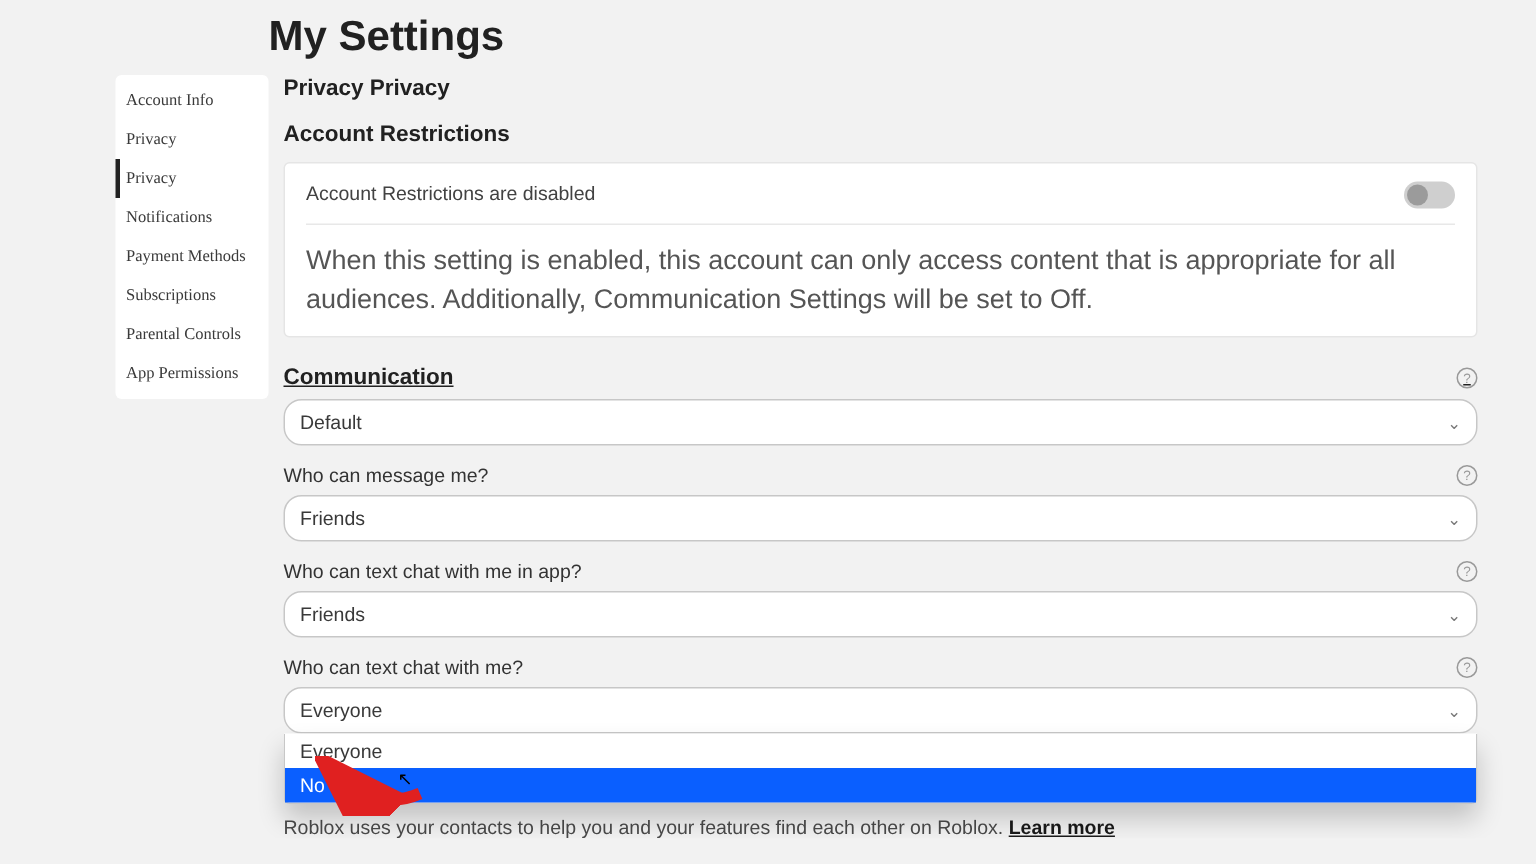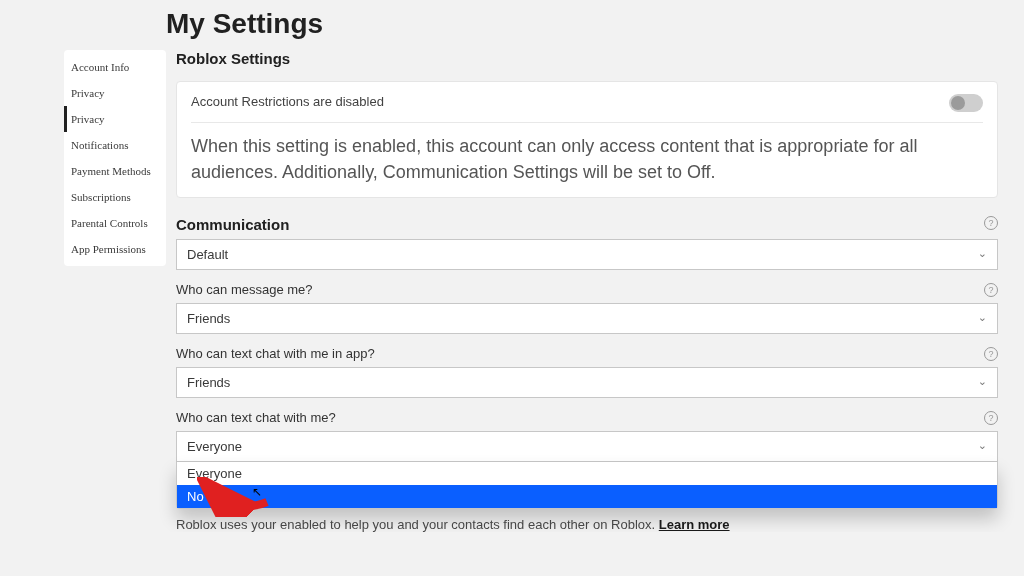--- a/index.html
+++ b/index.html
@@ -1,37 +1,37 @@
 <!DOCTYPE html>
 <html><head>
   <meta charset="utf-8">
   <style>
     * { box-sizing: border-box; margin: 0; padding: 0; }
     body { font-family: -apple-system, BlinkMacSystemFont, "Segoe UI", Helvetica, Arial, sans-serif; background: #f2f2f2; color: #212121; }
-    .container { max-width: 1024px; margin: 0 auto; padding: 0 16px; }
+    .container { max-width: 1024px; margin: 0 auto; padding: 0 29px; }
     .page-title { font-size: 28px; font-weight: 800; margin: 8px 0 10px 150px; }
     .layout { display: flex; gap: 10px; }
     .sidebar { background: #fff; width: 102px; flex-shrink: 0; padding: 4px 0; border-radius: 4px; margin-left: 0; position: relative; font-family: Liberation Serif, serif; }
     .sidebar-item { font-size: 11px; padding: 7px 7px; color: #3a3a3a; cursor: pointer; }
     .sidebar-item.active { border-left: 3px solid #212121; font-weight: 500; padding-left: 4px; }
     .main { flex: 1; padding-right: 10px; }
     .section-h1 { font-size: 15px; font-weight: 700; margin-bottom: 14px; }
     .section-h2 { font-size: 15px; font-weight: 700; margin: 6px 0 10px; }
     .card { background: #fff; border: 1px solid #e5e5e5; border-radius: 4px; padding: 12px 14px; margin-bottom: 18px; }
     .restrict-row { display: flex; justify-content: space-between; border-bottom: 1px solid #e8e8e8; padding-bottom: 10px; margin-bottom: 10px; }
     .restrict-label { font-size: 13px; color: #424242; }
     .restrict-desc { font-size: 18px; color: #555; line-height: 1.45; }
     .toggle { width: 34px; height: 18px; background: #cfcfcf; border-radius: 999px; position: relative; }
     .toggle-knob { width: 14px; height: 14px; background: #9b9b9b; border-radius: 50%; position: absolute; left: 2px; top: 2px; }
-    .section-header { display: flex; justify-content: space-between; margin-top: 6px; }
+    .section-header { display: flex; align-items: center; justify-content: space-between; margin-top: 6px; text-decoration: underline; }
     .section-header .section-h2 { margin: 0; }
     .help-icon { width: 14px; height: 14px; border-radius: 50%; border: 1px solid #999; font-size: 9px; color: #999; display: flex; align-items: center; justify-content: center; }
     .field-label-row { display: flex; align-items: flex-end; justify-content: space-between; margin-top: 12px; }
     .field-label { font-size: 13px; color: #333; }
-    .select { background: #fff; border: 1px solid #c7c7c7; border-radius: 0; padding: 7px 10px; font-size: 13px; color: #393939; display: flex; align-items: flex-start; justify-content: space-between; margin-top: 6px; cursor: pointer; }
+    .select { background: #fff; border: 1px solid #c7c7c7; border-radius: 12px; padding: 7px 10px; font-size: 13px; color: #393939; display: flex; align-items: flex-end; justify-content: space-between; margin-top: 6px; cursor: pointer; }
     .chevron { font-size: 11px; color: #7a7a7a; }
     .dropdown-wrap { position: relative; }
     .dropdown { position: absolute; top: 100%; left: 0; right: 0; background: #fff; border: 1px solid #c7c7c7; border-top: none; border-radius: 0 0 4px 4px; box-shadow: 0 10px 18px rgba(0,0,0,0.2); z-index: 10; }
     .dropdown-item { padding: 4px 10px; font-size: 13px; cursor: pointer; color: #393939; }
     .dropdown-item.highlight { background: #0a5fff; color: #fff; }
     .cursor { position: absolute; left: 75px; top: 23px; font-size: 12px; z-index: 12; color: #000; }
     .annotation-arrow { position: absolute; pointer-events: none; z-index: 11; }
     .connect-h { font-size: 15px; font-weight: 700; margin-top: 32px; color: #1a1a1a; }
     .connect-text { font-size: 13px; color: #4a4a4a; margin-top: 6px; }
     .connect-text .link { color: #1a1a1a; font-weight: 600; text-decoration: underline; cursor: pointer; }
@@ -51,21 +51,22 @@
         <div class="sidebar-item active">Privacy</div>
         <div class="sidebar-item">Notifications</div>
         <div class="sidebar-item">Payment Methods</div>
         <div class="sidebar-item">Subscriptions</div>
         <div class="sidebar-item">Parental Controls</div>
         <div class="sidebar-item">App Permissions</div>
       </nav>
     </div>
 
     <main class="main">
-      <div class="section-h1">Roblox Settings</div>
+      <div class="section-h1">Privacy Privacy</div>
+      <div class="section-h2">Account Restrictions</div>
       <div class="card">
         <div class="restrict-row">
           <span class="restrict-label">Account Restrictions are disabled</span>
           <div class="toggle">
             <div class="toggle-knob"></div>
           </div>
         </div>
         <div class="restrict-desc">When this setting is enabled, this account can only access content that is appropriate for all audiences. Additionally, Communication Settings will be set to Off.</div>
       </div>
 
@@ -115,18 +116,18 @@
                 <path d="M0,0 L0,6 L9,3 z" fill="#e02020"></path>
               </marker>
             </defs>
             <path d="M 70 25 Q 40 38 12 10" stroke="#e02020" stroke-width="8" fill="none" marker-end="url(#ah)"></path>
           </svg>
         </div>
       </div>
 
       <div class="connect-h">Connect With Contacts</div>
       <div class="connect-text">
-        <span>Roblox uses your enabled to help you and your contacts find each other on Roblox. </span><span class="link">Learn more</span>
+        <span>Roblox uses your contacts to help you and your features find each other on Roblox. </span><span class="link">Learn more</span>
       </div>
 
     </main>
   </div>
 </div>
 
 </body></html>

